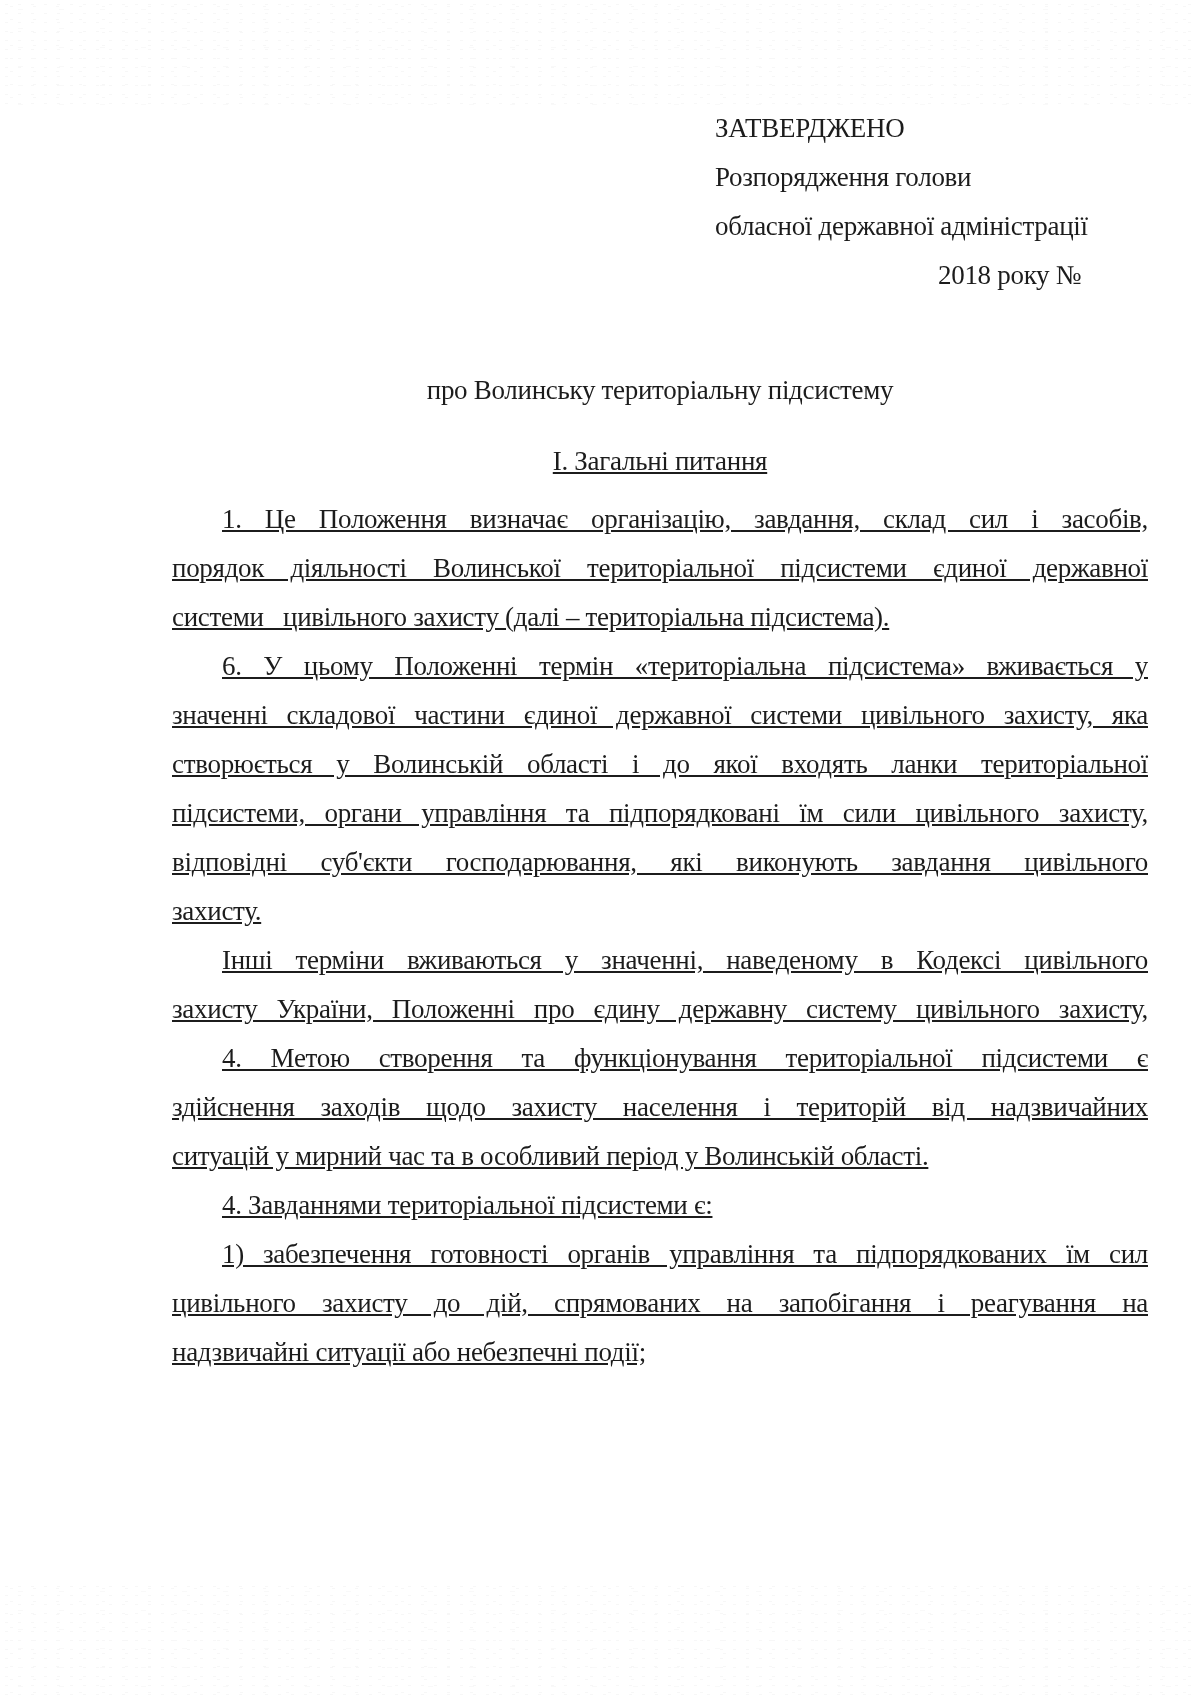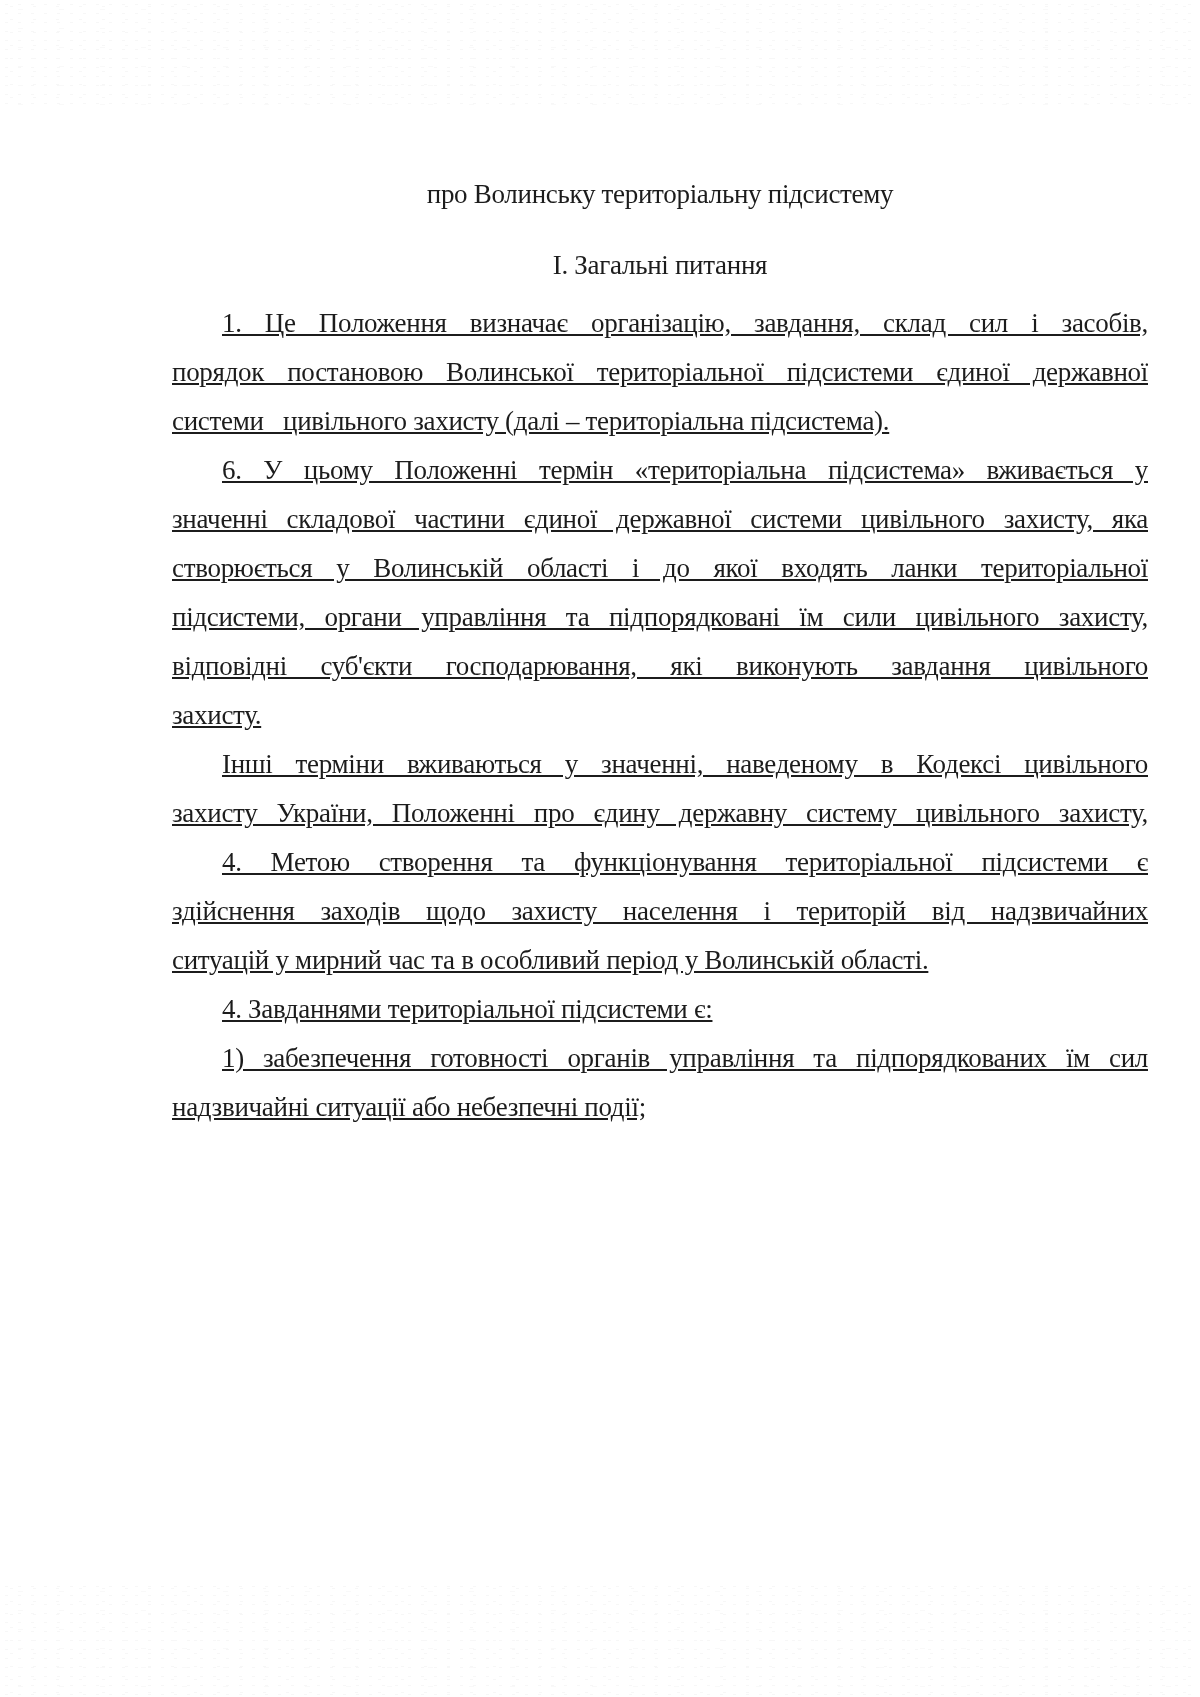--- a/index.html
+++ b/index.html
@@ -34,64 +34,71 @@
   }
   .line { height: 49px; line-height: 49px; overflow: hidden; }
 
   
   .approval { margin-left: 543px; }
   .approval .line { text-align: left; }
   .approval .date-line { padding-left: 223px; }
 
   
   .title-block { margin-top: 66px; text-align: center; }
-  .section-heading { margin-top: 22px; text-align: center; }
+  .section-heading { margin-top: 22px; text-align: center; text-decoration: underline; }
 
   
   .body-block { margin-top: 9px; text-decoration: underline; }
   .j { text-align: justify; text-align-last: justify; }
   .i { text-indent: 50px; }
   .l { text-align: left; white-space: pre-wrap; }
 </style>
 </head>
 <body>
 
 <div class="page">
   <div class="noise noise-top"></div>
   <div class="noise noise-bottom"></div>
 
   <div class="content">
 
+    <div class="approval">
+      <div class="line">ЗАТВЕРДЖЕНО</div>
+      <div class="line">Розпорядження голови</div>
+      <div class="line">обласної державної адміністрації</div>
+      <div class="line date-line">2018 року №</div>
+    </div>
 
     <div class="title-block">
       <div class="line">про Волинську територіальну підсистему</div>
     </div>
 
     <div class="line section-heading">І. Загальні питання</div>
 
     <div class="body-block">
 
       <div class="line j i">1. Це Положення визначає організацію, завдання, склад сил і засобів,</div>
-      <div class="line j">порядок постановою Волинської територіальної підсистеми єдиної державної</div>
+      <div class="line j">порядок діяльності Волинської територіальної підсистеми єдиної державної</div>
       <div class="line l">системи   цивільного захисту (далі – територіальна підсистема).</div>
 
       <div class="line j i">6. У цьому Положенні термін «територіальна підсистема» вживається у</div>
       <div class="line j">значенні складової частини єдиної державної системи цивільного захисту, яка</div>
       <div class="line j">створюється у Волинській області і до якої входять ланки територіальної</div>
       <div class="line j">підсистеми, органи управління та підпорядковані їм сили цивільного захисту,</div>
       <div class="line j">відповідні суб'єкти господарювання, які виконують завдання цивільного</div>
       <div class="line l">захисту.</div>
 
       <div class="line j i">Інші терміни вживаються у значенні, наведеному в Кодексі цивільного</div>
       <div class="line j">захисту України, Положенні про єдину державну систему цивільного захисту,</div>
 
       <div class="line j i">4. Метою створення та функціонування територіальної підсистеми є</div>
       <div class="line j">здійснення заходів щодо захисту населення і територій від надзвичайних</div>
       <div class="line l">ситуацій у мирний час та в особливий період у Волинській області.</div>
 
       <div class="line l i">4. Завданнями територіальної підсистеми є:</div>
 
       <div class="line j i">1) забезпечення готовності органів управління та підпорядкованих їм сил</div>
+      <div class="line j">цивільного захисту до дій, спрямованих на запобігання і реагування на</div>
       <div class="line l">надзвичайні ситуації або небезпечні події;</div>
     </div>
 
   </div>
 </div>
 
 </body></html>

